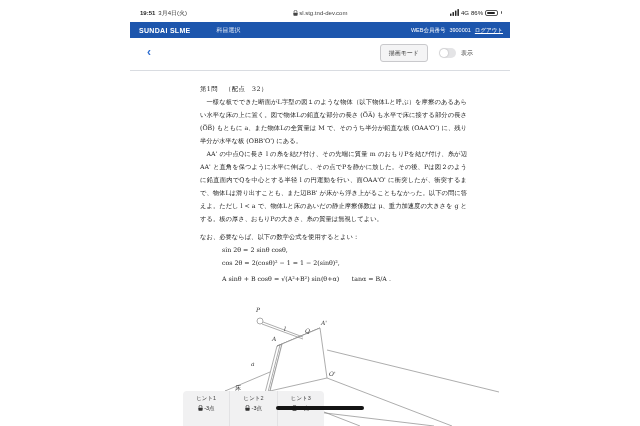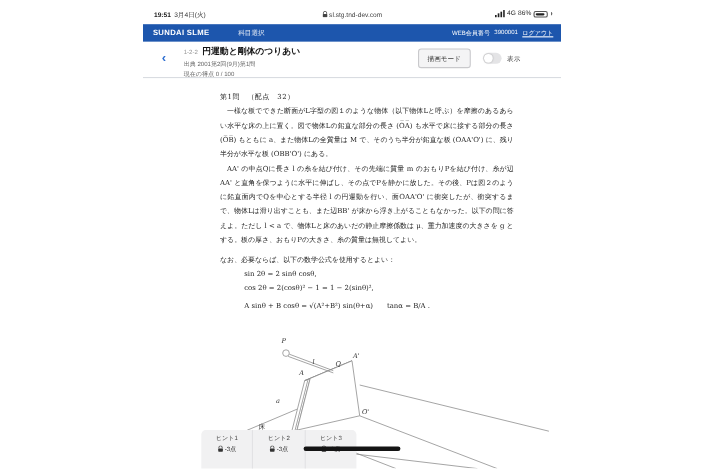--- a/index.html
+++ b/index.html
@@ -115,28 +115,20 @@
     <span class="subject">科目選択</span>
     <span class="appbar-right">
       <span>WEB会員番号</span>
       <span>3900001</span>
       <span class="logout">ログアウト</span>
     </span>
   </div>
 
   <div class="subheader">
     <span class="back">‹</span>
-    <div class="title-block">
-      <div class="t-row1">
-        <span class="p-code">1-2-2</span>
-        <span class="p-title">円運動と剛体のつりあい</span>
-      </div>
-      <div class="p-src">出典 2001第2回(9月)第1問</div>
-      <div class="p-score">現在の得点 0 / 100</div>
-    </div>
     <button class="draw-btn">描画モード</button>
     <span class="toggle">
         <span class="knob"></span>
       </span>
     <span class="toggle-label">表示</span>
   </div>
 
   <div class="content">
     <div class="heading">第1問　（配点　32）</div>
     <div>　一様な板でできた断面がL字型の図１のような物体（以下物体Lと呼ぶ）を摩擦のあるあらい水平な床の上に置く。図で物体Lの鉛直な部分の長さ (O̅A̅) も水平で床に接する部分の長さ (O̅B̅) もともに a、また物体Lの全質量は M で、そのうち半分が鉛直な板 (OAA'O') に、残り半分が水平な板 (OBB'O') にある。</div>

